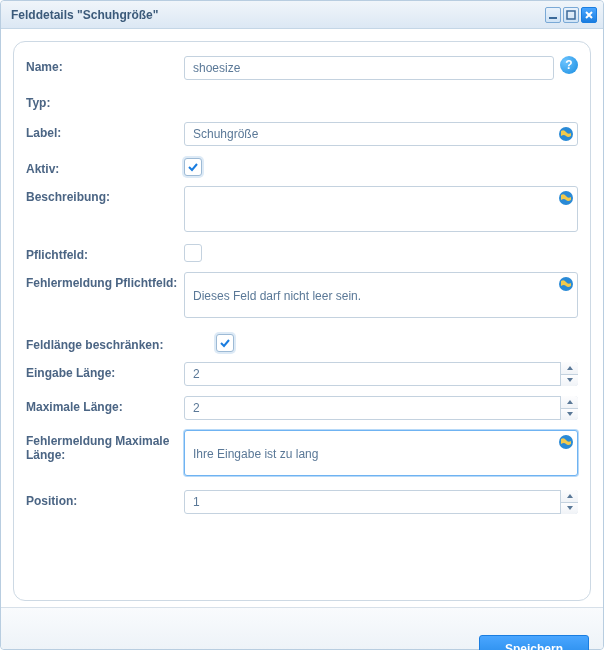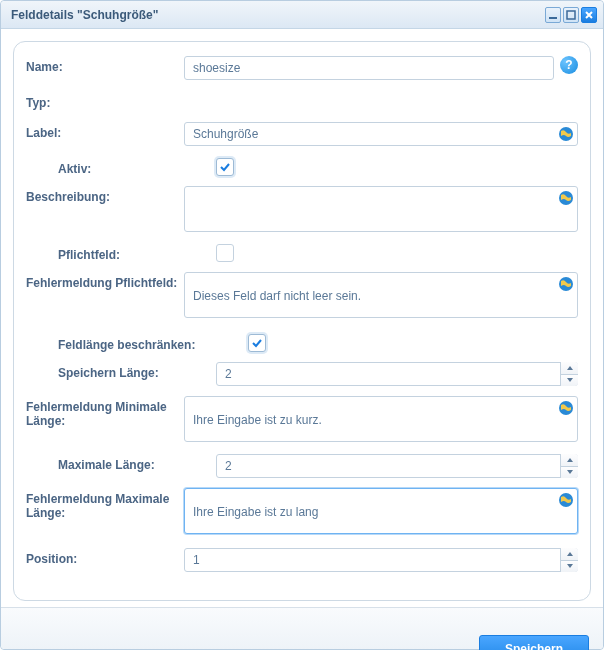--- a/index.html
+++ b/index.html
@@ -53,21 +53,21 @@
     border-radius: 12px;
     height: 560px;
     padding: 14px 12px 6px 12px;
     overflow: hidden;
   }
   .row {
     display: flex;
     align-items: flex-start;
     margin-bottom: 12px;
   }
-  .row.narrow { margin-bottom: 10px; margin-left: 32px; }
+  .row.narrow { margin-bottom: 10px; }
   .lbl {
     width: 158px;
     padding-top: 4px;
     color: #4b6584;
     font-weight: bold;
   }
   .field { flex: 1; display: flex; align-items: flex-end; position: relative; }
   .text-input, .select-input, .spinner-input, .textarea-input {
     width: 100%;
     border: 1px solid #c4d2df;
@@ -259,48 +259,36 @@
         <div class="field">
           <div class="checkbox">
             <svg width="12" height="12">
                 <path d="M2 6 L5 9 L10 3" stroke="#1a7de0" stroke-width="2" fill="none"></path>
               </svg>
           </div>
         </div>
       </div>
 
       <div class="row narrow">
-        <div class="lbl">Speichern Länge:</div>
+        <div class="lbl">Eingabe Länge:</div>
         <div class="field">
           <div class="spinner-wrap">
             <input class="spinner-input" value="2" style="">
             <div class="spinner-btns">
               <div class="spin">
                   <div class="tri-up sm"></div>
                 </div>
               <div class="spin">
                   <div class="tri-down sm"></div>
                 </div>
             </div>
           </div>
         </div>
       </div>
 
-      <div class="row">
-        <div class="lbl">Fehlermeldung Minimale Länge:</div>
-        <div class="field">
-          <textarea class="textarea-input" style="">Ihre Eingabe ist zu kurz.</textarea>
-          <div class="globe">
-            <svg viewBox="0 0 16 16">
-                <circle cx="8" cy="8" r="7" fill="#2a8ad6"></circle>
-                <path d="M3 5 Q6 3 8 6 Q10 9 13 7 L13 10 Q10 12 8 10 Q6 8 3 10 Z" fill="#f2c94c"></path>
-              </svg>
-          </div>
-        </div>
-      </div>
 
       <div class="row narrow">
         <div class="lbl">Maximale Länge:</div>
         <div class="field">
           <div class="spinner-wrap">
             <input class="spinner-input" value="2" style="">
             <div class="spinner-btns">
               <div class="spin">
                   <div class="tri-up sm"></div>
                 </div>

